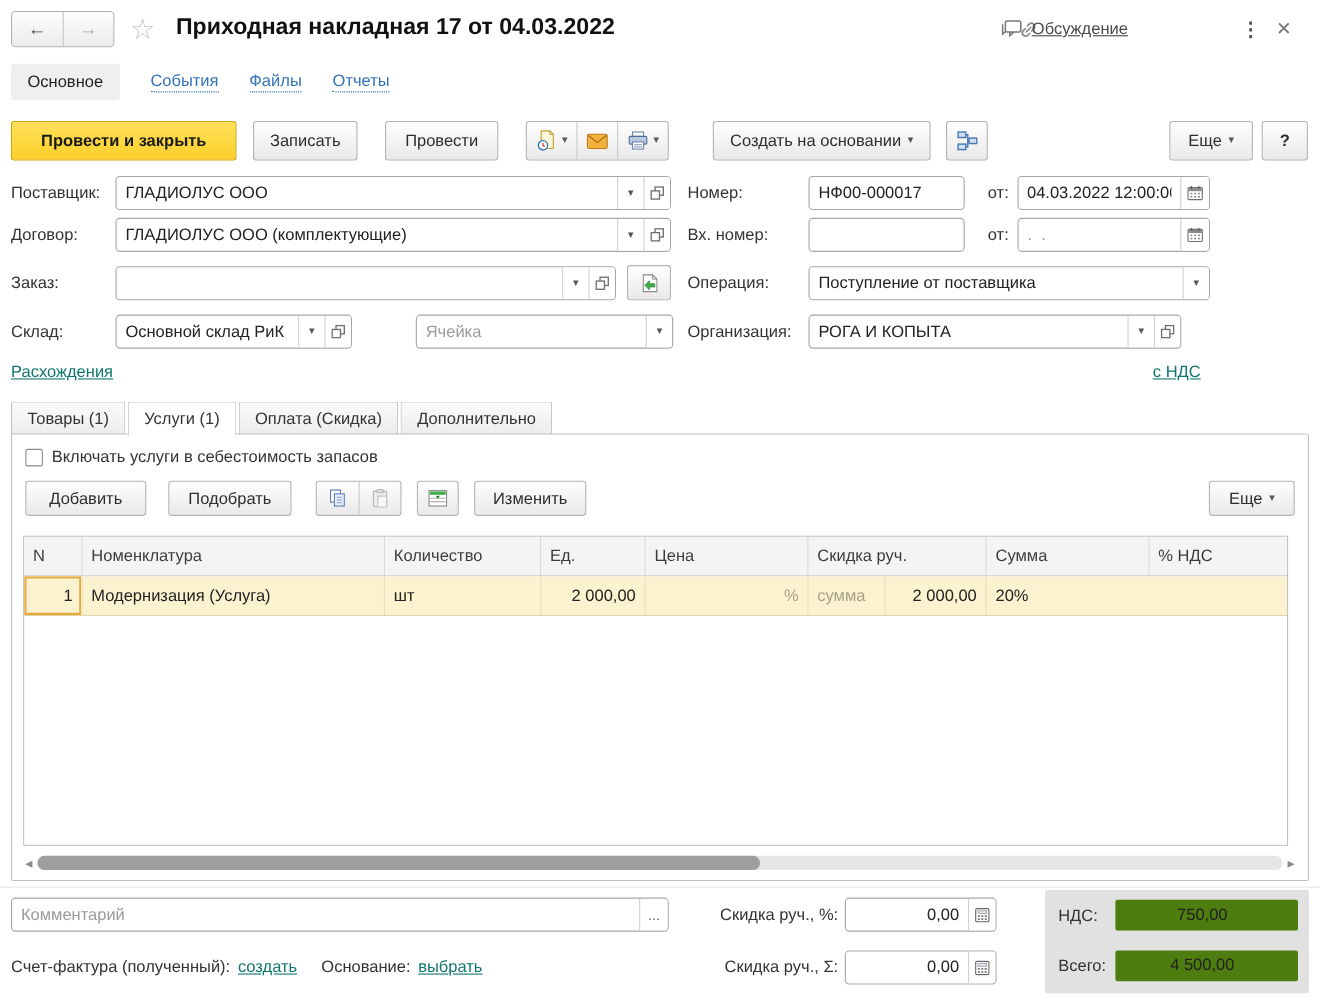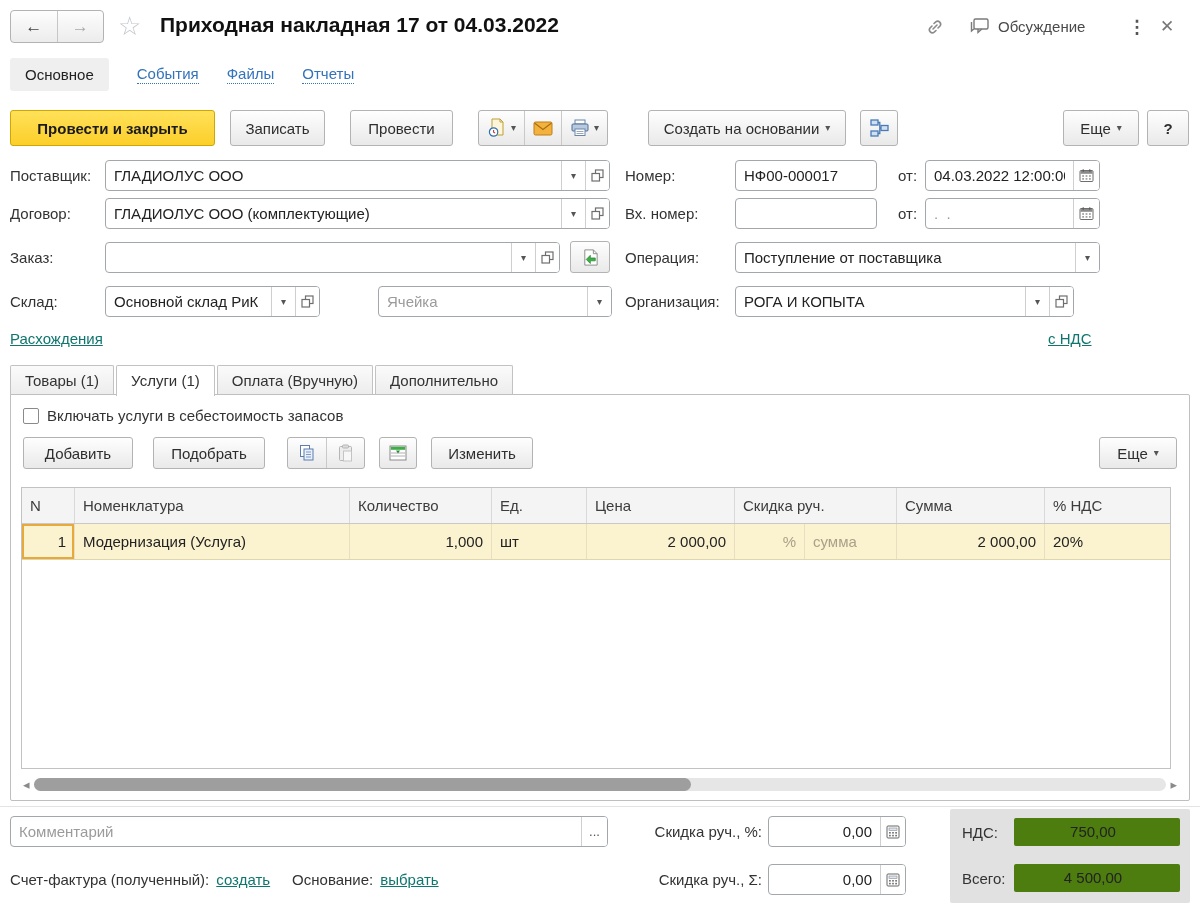--- a/index.html
+++ b/index.html
@@ -94,21 +94,21 @@
   <div class="abs star" style="left:118px; top:13px;">☆</div>
   <div class="abs page-title" style="left:160px; top:13px;">Приходная накладная 17 от 04.03.2022</div>
 
   <div class="abs icon-btn" style="left:924px; top:16px;">
     <svg width="22" height="22" viewBox="0 0 22 22" fill="none" stroke="#8a8a8a" stroke-width="1.6" stroke-linecap="round">
       <path d="M9 13 L13 9"></path>
       <path d="M8 10 L6 12 a3 3 0 0 0 4.2 4.2 L12 14.5"></path>
       <path d="M14 12 L16 10 a3 3 0 0 0 -4.2 -4.2 L10 7.5"></path>
     </svg>
   </div>
-  <div class="abs discussion" style="left:968px; top:16px;">
+  <div class="abs discussion" style="left:908px; top:16px;text-decoration:underline;">
     <svg width="23" height="21" viewBox="0 0 23 21" fill="none" stroke="#7a7a7a" stroke-width="1.4">
       <rect x="6" y="3" width="14" height="10" rx="1.5"></rect>
       <path d="M10 13 v3.5 l3.8 -3.5"></path>
       <path d="M3.5 6 v9 l2.6 -2.3"></path>
     </svg>
     <span>Обсуждение</span>
   </div>
   <div class="abs icon-btn" style="left:1128px; top:16px; font-size:18px; font-weight:bold; color:#555;">
       <span>⋮</span>
     </div>
@@ -311,21 +311,21 @@
       </svg>
     </div>
   </div>
 
   <div class="abs linkline" style="left:1048px; top:330px;">с НДС</div>
 
   <div class="abs" style="left:10px; top:365px; width:1180px; height:436px;">
     <div class="tabstrip">
       <div class="ttab">Товары (1)</div>
       <div class="ttab active">Услуги (1)</div>
-      <div class="ttab">Оплата (Вручную)</div>
+      <div class="ttab">Оплата (Скидка)</div>
       <div class="ttab">Дополнительно</div>
     </div>
 
     <div class="panel">
       <div class="checkline">
         <div class="checkbox"></div>
         <span>Включать услуги в себестоимость запасов</span>
       </div>
 
       <div class="abs btn small" style="left:12px; top:42px; width:110px;">Добавить</div>
@@ -370,21 +370,20 @@
           <div class="hc">Количество</div>
           <div class="hc">Ед.</div>
           <div class="hc">Цена</div>
           <div class="hc">Скидка руч.</div>
           <div class="hc">Сумма</div>
           <div class="hc">% НДС</div>
         </div>
         <div class="trow">
           <div class="tc sel">1</div>
           <div class="tc">Модернизация (Услуга)</div>
-          <div class="tc num">1,000</div>
           <div class="tc">шт</div>
           <div class="tc num">2 000,00</div>
           <div class="tc num ph">%</div>
           <div class="tc ph">сумма</div>
           <div class="tc num">2 000,00</div>
           <div class="tc">20%</div>
         </div>
       </div>
 
       <div class="hscroll">

